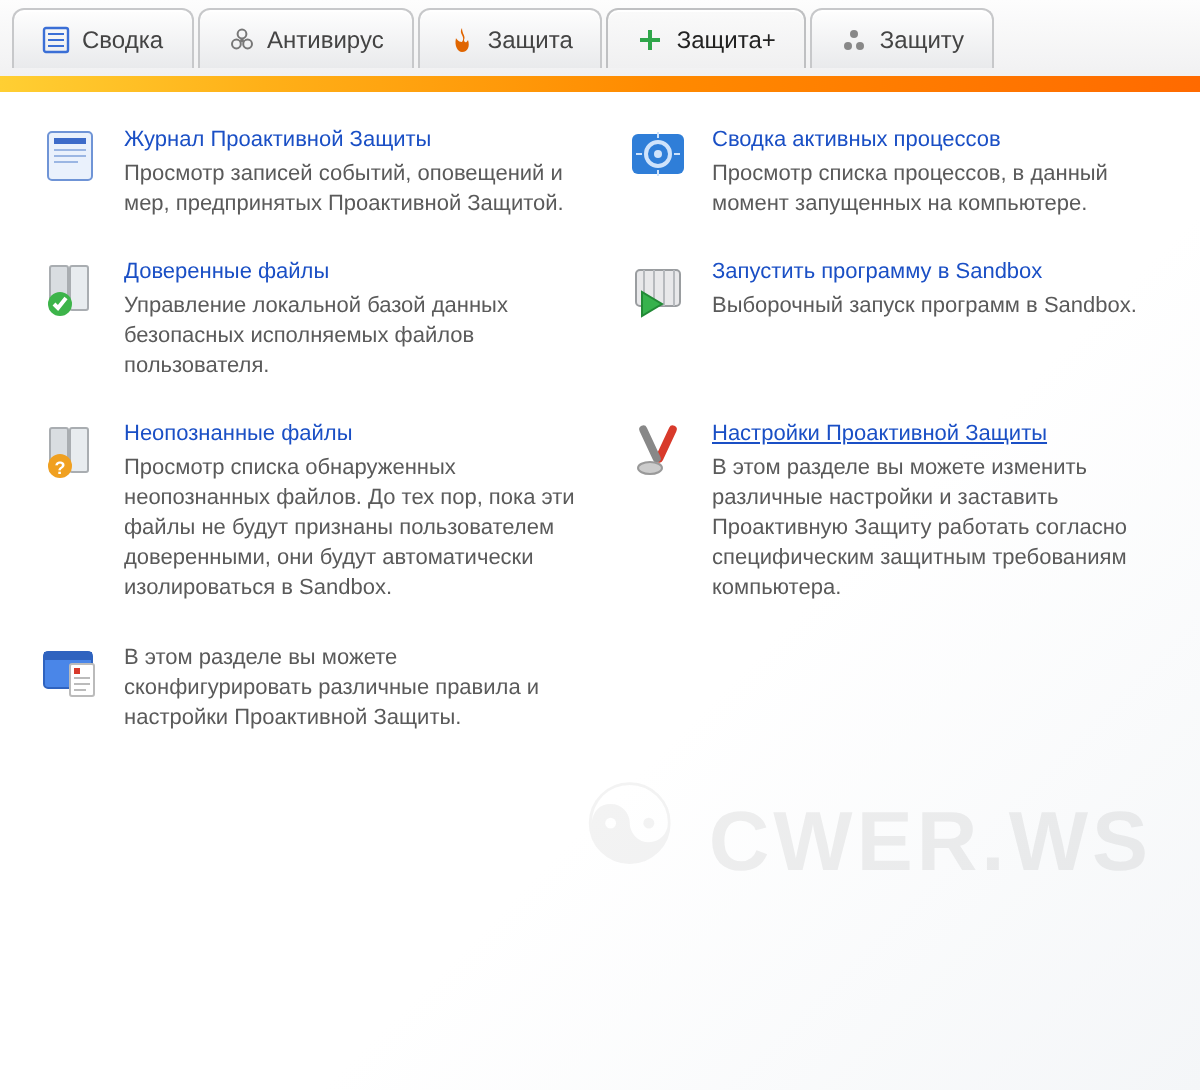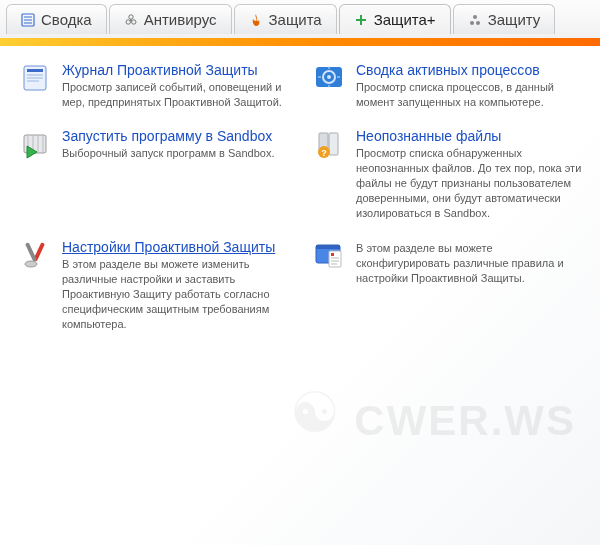--- a/index.html
+++ b/index.html
@@ -11,21 +11,21 @@
     height: 38px; display: flex; gap: 2px; padding: 4px 6px 0 6px;
     background: linear-gradient(#fdfdfd, #f1f1f2);
     border-bottom: 0;
   }
   .tab {
     display: flex; align-items: center; gap: 6px;
     padding: 0 14px; height: 30px;
     border: 1px solid #c7c8ca; border-bottom: none;
     border-radius: 6px 6px 0 0;
     background: linear-gradient(#fefefe, #e9eaec);
-    color: #444; cursor: pointer; font-size: 15px;
+    color: #444; cursor: pointer; font-size: 12px;
     box-shadow: inset 0 1px 0 #fff;
     text-align: center;
   }
   .tab.active {
     background: linear-gradient(#fafafa, #f0f0f1);
     color: #222; position: relative; z-index: 2;
     border-color: #bfc0c2;
   }
   .tab .ticon { width: 14px; height: 14px; display: inline-flex; }
 
@@ -37,21 +37,21 @@
     flex: 1; position: relative; padding: 16px 18px 12px 18px;
     background: linear-gradient(135deg, #ffffff 60%, #f4f6f8 100%);
     overflow: hidden;
   }
   .grid { display: grid; grid-template-columns: 1fr 1fr; column-gap: 24px; row-gap: 18px; }
   .item { display: flex; gap: 10px; }
   .icon-box { width: 34px; height: 34px; flex: 0 0 34px; display: flex; align-items: flex-start; justify-content: center; }
   .icon-box svg { width: 32px; height: 32px; }
   .item-body { flex: 1; }
   .item-title {
-    color: #1a4fc5; font-size: 14px; line-height: 16px; text-decoration: none;
+    color: #1a4fc5; font-size: 11px; line-height: 16px; text-decoration: none;
     display: inline; cursor: pointer; text-align: right;
   }
   .item-title.underlined { text-decoration: underline; }
   .item-desc { color: #5a5a5a; font-size: 11px; line-height: 15px; margin-top: 2px; }
 
   
   .watermark {
     position: absolute; right: 24px; bottom: 100px;
     font-size: 42px; font-weight: 700; letter-spacing: 2px;
     color: rgba(120,120,120,0.12); pointer-events: none;
@@ -157,20 +157,34 @@
               </g>
               <circle cx="16" cy="15" r="2" fill="#cfe3fb"></circle>
             </svg>
         </div>
         <div class="item-body">
           <a class="item-title">Сводка активных процессов</a>
           <div class="item-desc">Просмотр списка процессов, в данный момент запущенных на компьютере.</div>
         </div>
       </div>
 
+      <div class="item">
+        <div class="icon-box">
+          <svg viewBox="0 0 32 32">
+              <rect x="6" y="5" width="9" height="22" rx="1" fill="#d9dde1" stroke="#a9adb1"></rect>
+              <rect x="16" y="5" width="9" height="22" rx="1" fill="#e8ecef" stroke="#a9adb1"></rect>
+              <circle cx="11" cy="24" r="6" fill="#3db44a"></circle>
+              <path d="M8 24 l2 2 l4 -5" fill="none" stroke="#fff" stroke-width="2"></path>
+            </svg>
+        </div>
+        <div class="item-body">
+          <a class="item-title">Доверенные файлы</a>
+          <div class="item-desc">Управление локальной базой данных безопасных исполняемых файлов пользователя.</div>
+        </div>
+      </div>
 
       <div class="item">
         <div class="icon-box">
           <svg viewBox="0 0 32 32">
               <rect x="5" y="7" width="22" height="18" rx="2" fill="#e8e8ea" stroke="#9a9da0"></rect>
               <line x1="9" y1="7" x2="9" y2="25" stroke="#b7babe"></line>
               <line x1="14" y1="7" x2="14" y2="25" stroke="#b7babe"></line>
               <line x1="19" y1="7" x2="19" y2="25" stroke="#b7babe"></line>
               <line x1="24" y1="7" x2="24" y2="25" stroke="#b7babe"></line>
               <polygon points="8,18 8,30 18,24" fill="#37b24d" stroke="#228a36"></polygon>

